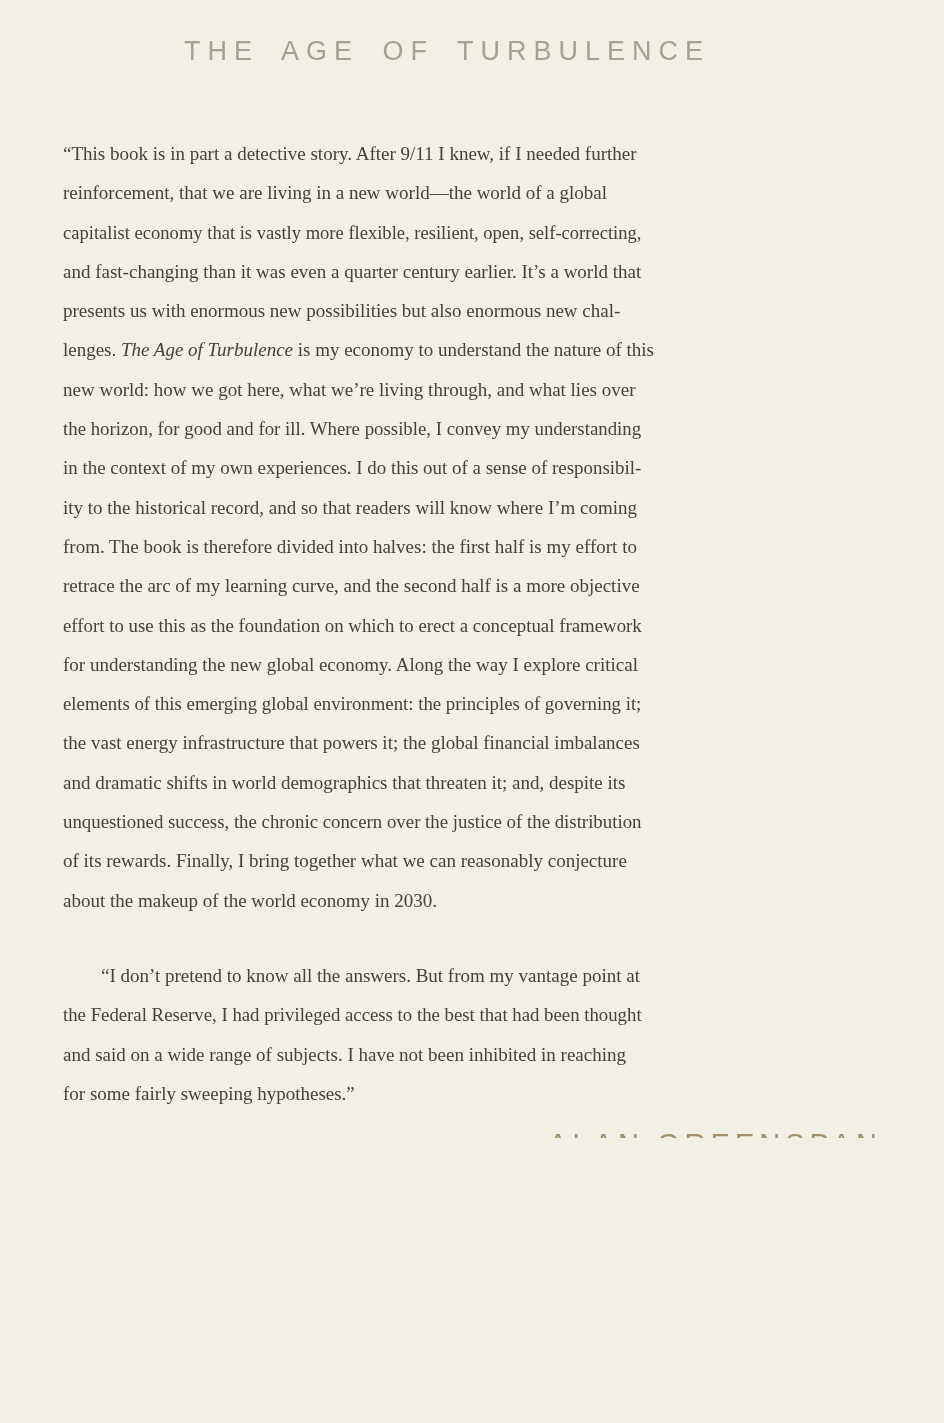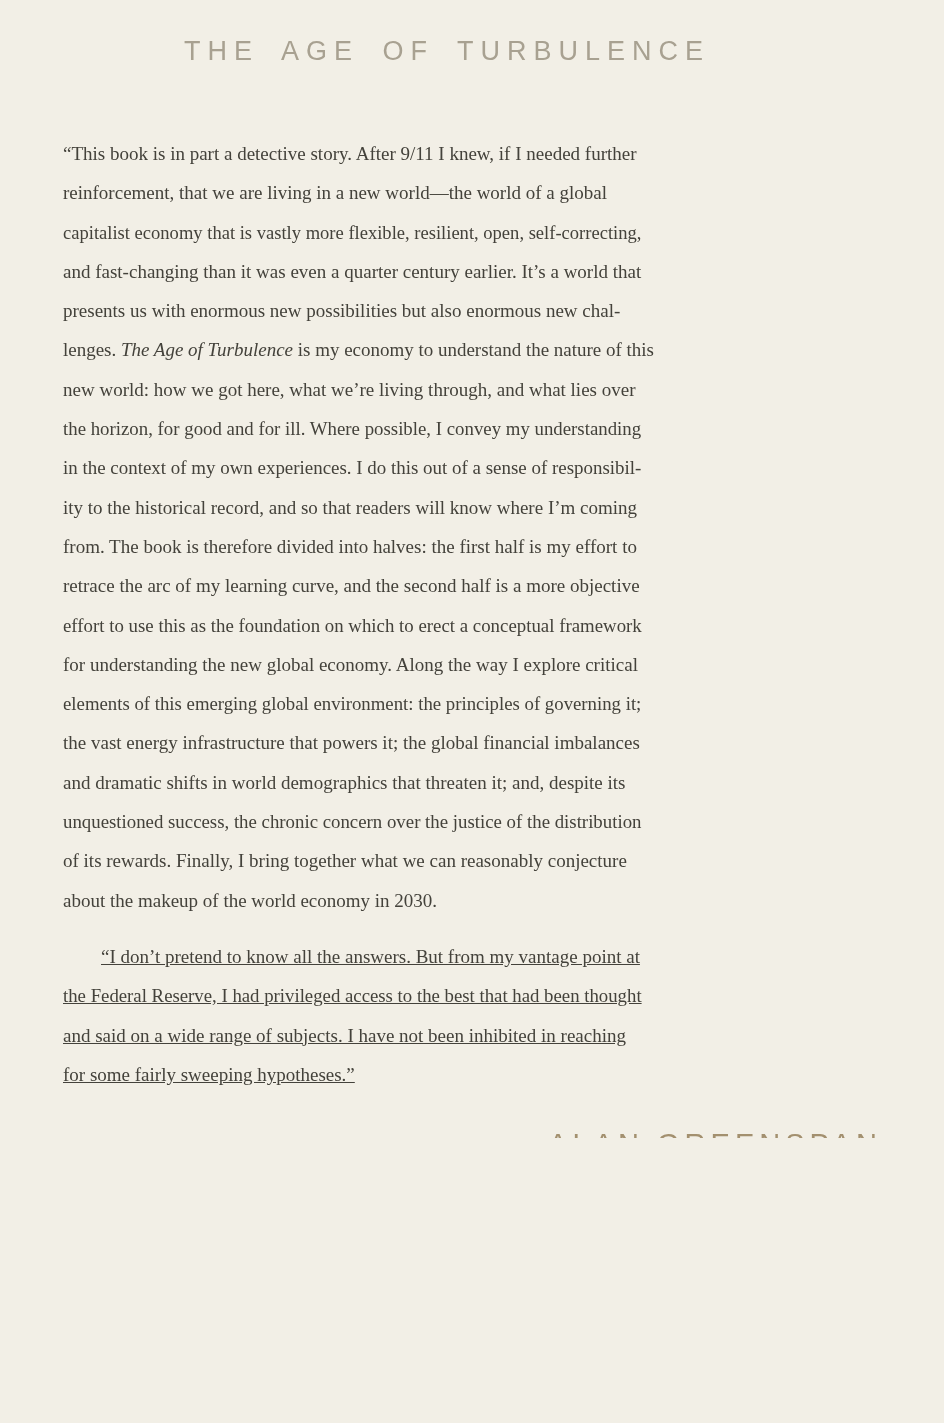--- a/index.html
+++ b/index.html
@@ -23,21 +23,21 @@
     font-size:27px;font-weight:400;
     letter-spacing:7px;word-spacing:9px;
     color:var(--title);
   }
   .blurb{
     position:absolute;left:63px;top:134px;width:822px;
     font-size:19px;line-height:39.3px;
     color:var(--body-text);
   }
   .line{white-space:nowrap;transform-origin:0 50%;}
-  .para2{margin-top:17px;text-decoration:underline;}
+  .para2{margin-top:36px;}
   .indent{display:inline-block;width:38px;}
   .attribution{
     position:absolute;top:1128px;right:62px;
     font-family:Liberation Sans, sans-serif;
     font-size:29px;letter-spacing:5px;
     color:var(--attribution);
   }
   .isbn-label{
     position:absolute;left:360px;top:1218px;
     font-family:"DejaVu Sans Mono",monospace;

